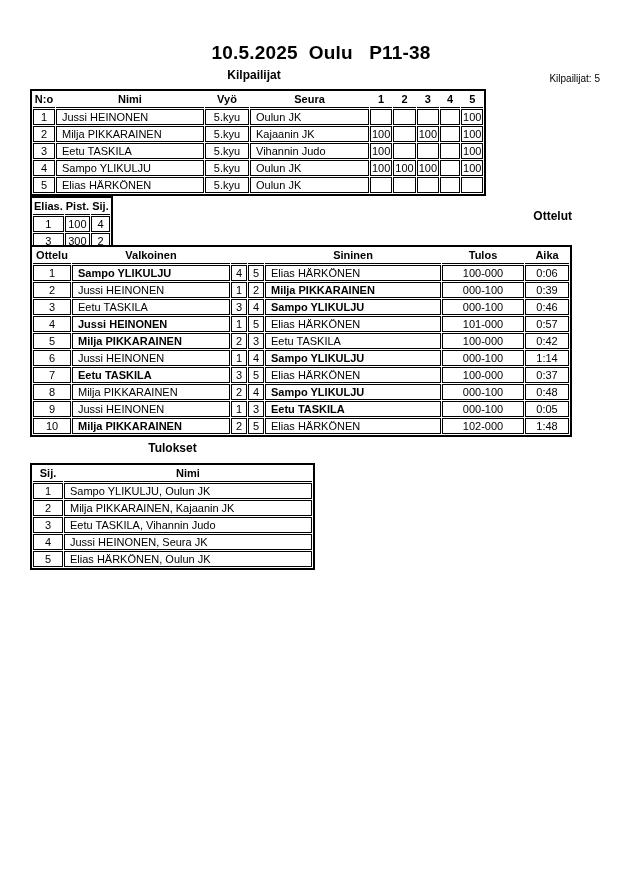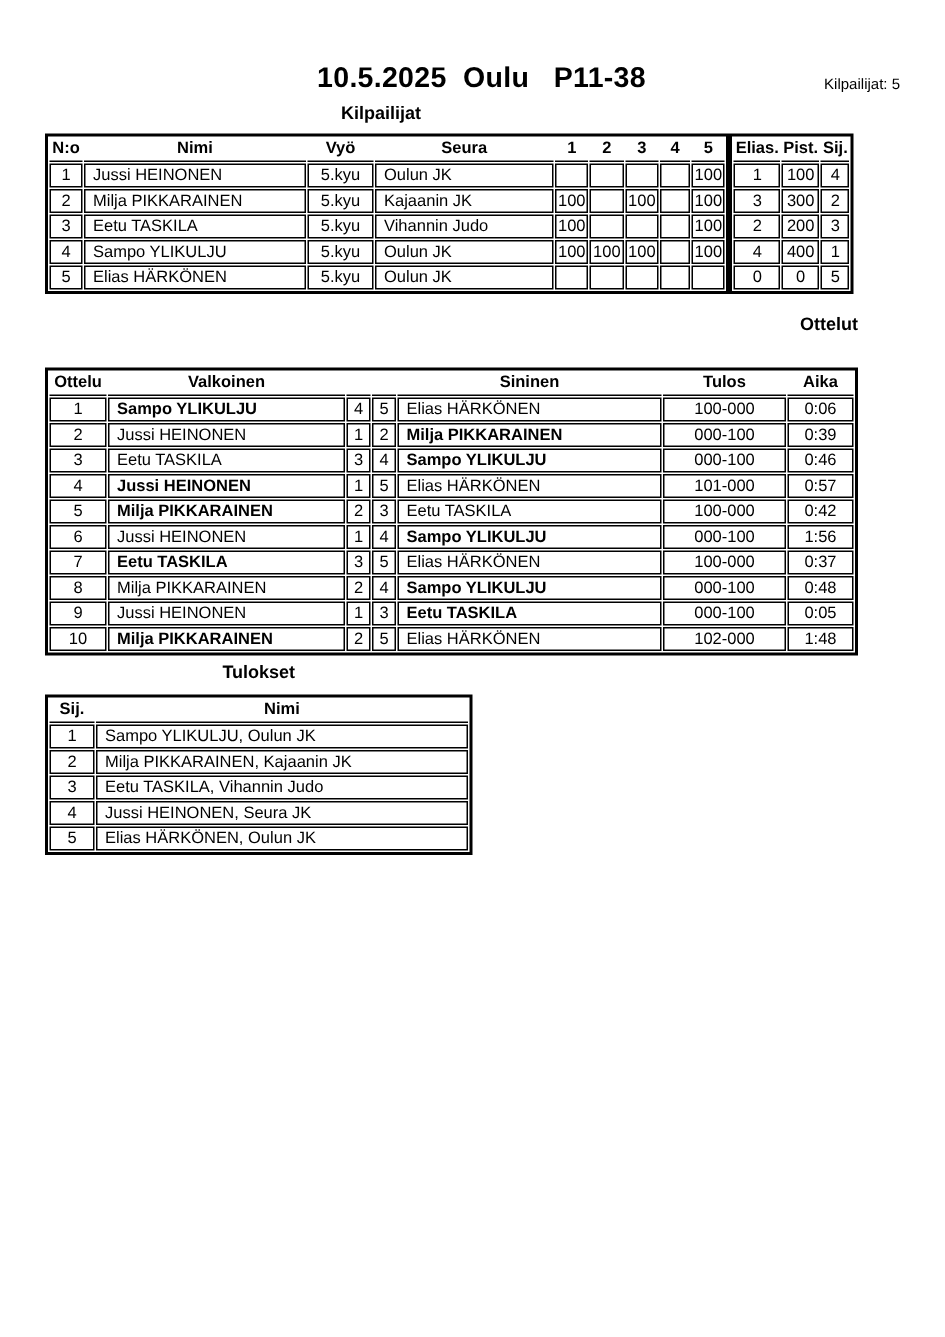--- a/index.html
+++ b/index.html
@@ -9,22 +9,22 @@
     font-family: "Liberation Sans", "DejaVu Sans", sans-serif;
     position: relative; overflow: hidden;
   }
   .abs { position: absolute; }
   .title {
     left: 6px; top: 42px; width: 630px;
     text-align: center; font-size: 19px; font-weight: bold;
     white-space: pre; letter-spacing: 0.2px;
   }
   .h-kilpailijat { left: 30px; top: 68px; width: 448px; text-align: center; font-size: 12px; font-weight: bold; }
-  .count { left: 430px; top: 51px; width: 170px; text-align: right; font-size: 10px; }
-  .t1wrap { left: 30px; top: 89px; display: flex; align-items: flex-start; }
+  .count { left: 430px; top: 73px; width: 170px; text-align: right; font-size: 10px; }
+  .t1wrap { left: 30px; top: 89px; display: flex; align-items: flex-start; flex-direction: column; }
   .h-ottelut { left: 30px; top: 209px; width: 542px; text-align: right; font-size: 12px; font-weight: bold; }
   .t2 { left: 30px; top: 245px; }
   .h-tulokset { left: 30px; top: 441px; width: 285px; text-align: center; font-size: 12px; font-weight: bold; }
   .t3 { left: 30px; top: 463px; }
 
   table.tbl {
     border-collapse: separate; border-spacing: 1px;
     border: 2px solid #000; background: #fff;
     table-layout: fixed;
   }
@@ -245,21 +245,21 @@
         <td class="c">100-000</td>
         <td class="c">0:42</td>
       </tr>
       <tr>
         <td class="c">6</td>
         <td class="l">Jussi HEINONEN</td>
         <td class="c">1</td>
         <td class="c">4</td>
         <td class="l b">Sampo YLIKULJU</td>
         <td class="c">000-100</td>
-        <td class="c">1:56</td>
+        <td class="c">1:14</td>
       </tr>
       <tr>
         <td class="c">7</td>
         <td class="l b">Eetu TASKILA</td>
         <td class="c">3</td>
         <td class="c">5</td>
         <td class="l">Elias HÄRKÖNEN</td>
         <td class="c">100-000</td>
         <td class="c">0:37</td>
       </tr>

